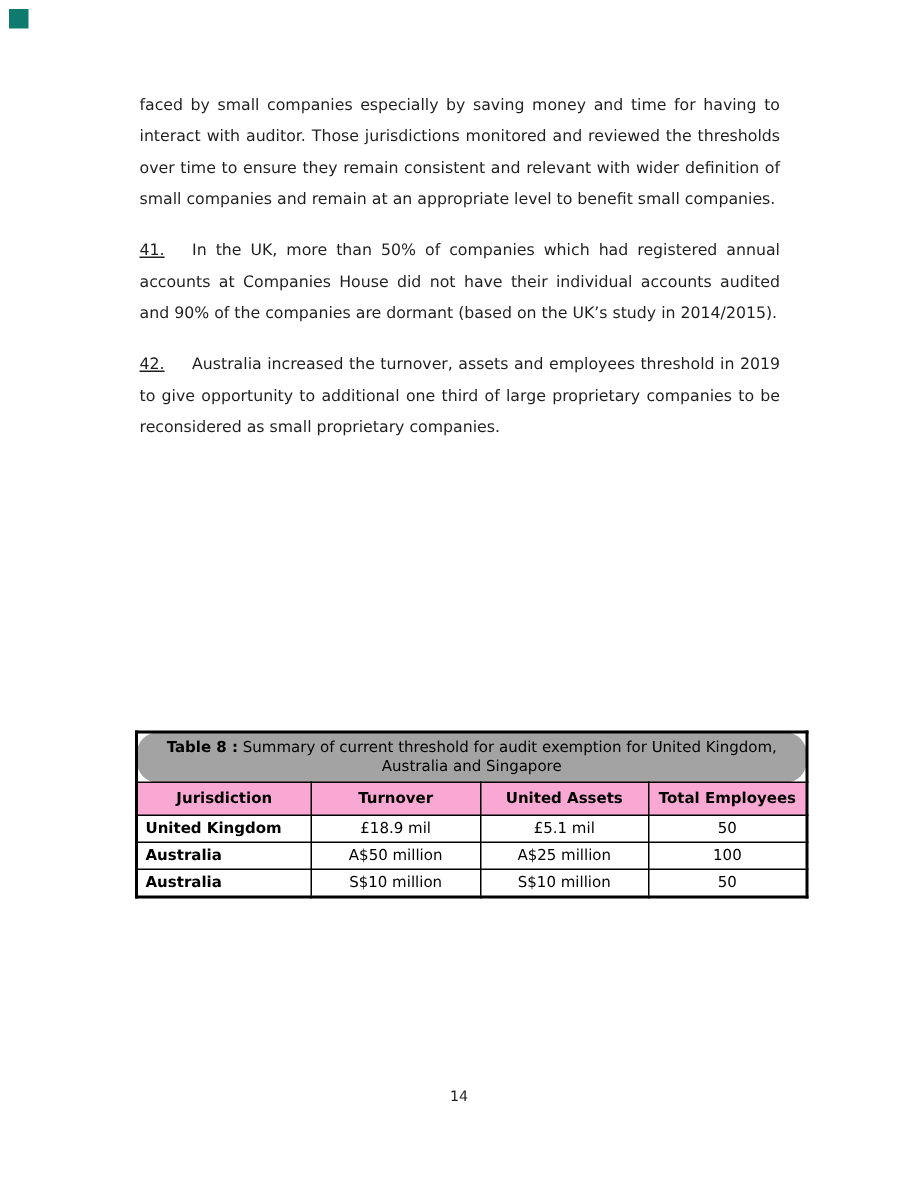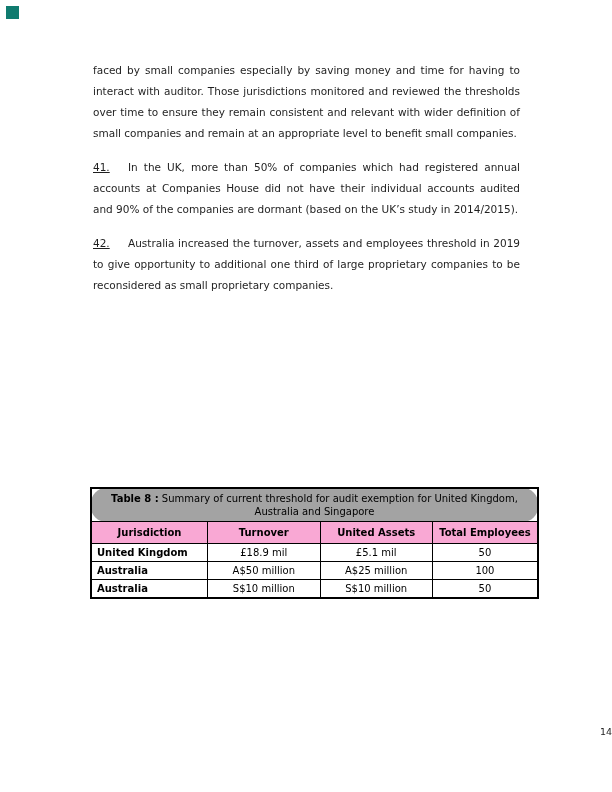--- a/index.html
+++ b/index.html
@@ -82,21 +82,21 @@
   table.threshold td.jur {
     font-weight: bold;
     text-align: left;
     padding-left: 5px;
   }
   .page-number {
     position: absolute;
     left: 0;
     top: 726px;
     width: 612px;
-    text-align: right;
+    text-align: center;
     font-size: 9.5px;
     color: #1f1f1f;
   }
 </style>
 </head>
 <body>
 
 <div class="page">
 
   <div class="corner-marker" style="background: rgb(15, 123, 111);"></div>

